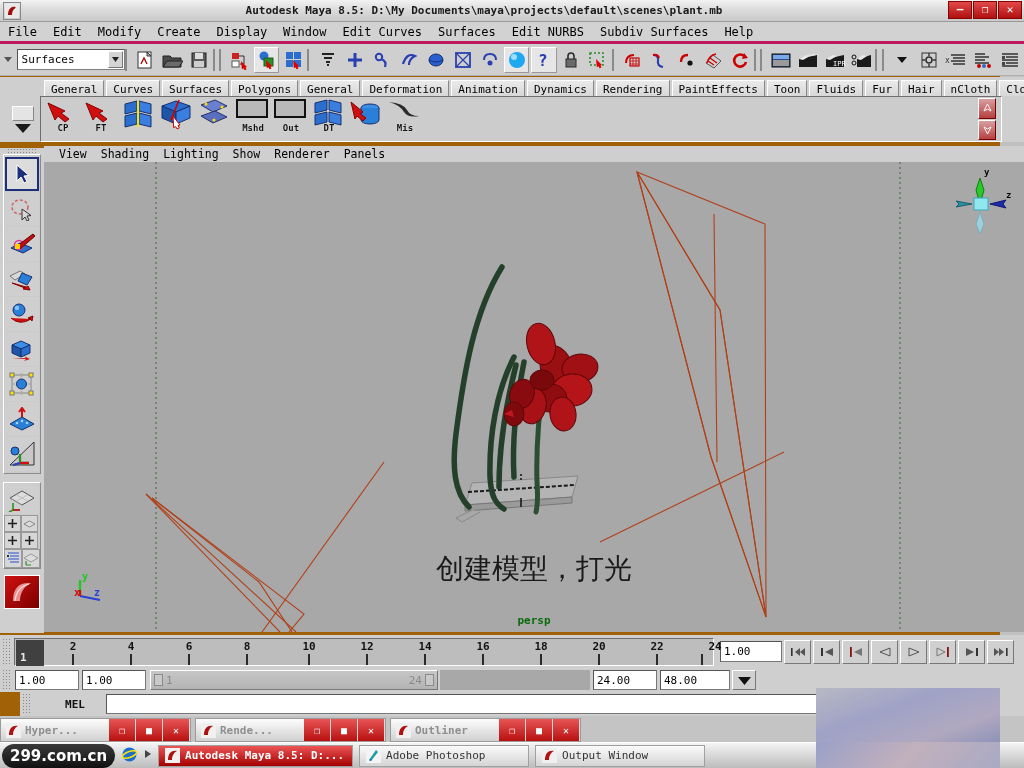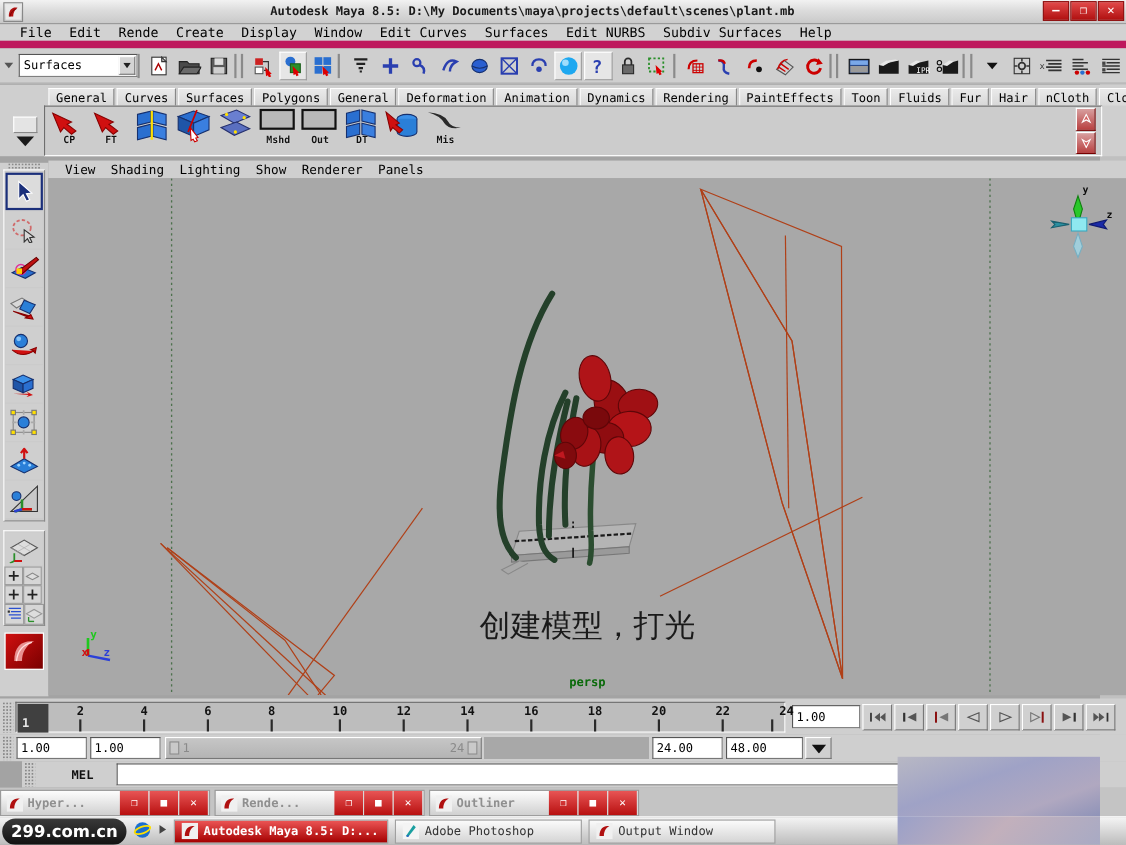--- a/index.html
+++ b/index.html
@@ -5,21 +5,21 @@
   * { box-sizing: border-box; }
   html, body {
     margin: 0; padding: 0;
     width: 1024px; height: 768px;
     overflow: hidden;
     background: #c0c0c0;
     font-family: "DejaVu Sans Mono", "Liberation Mono", monospace;
     font-size: 11px;
     color: #000;
   }
-  #app { position: relative; width: 1000px; height: 768px; background: #a3a3a3; }
+  #app { position: relative; width: 1000px; height: 768px; background: #a16207; }
 
   
   .titlebar {
     position: absolute; left: 0; top: 0; width: 1024px; height: 22px;
     background: linear-gradient(to bottom, #f2f2f2 0%, #dcdcdc 45%, #c9c9c9 100%);
     border-bottom: 1px solid #9a9a9a;
     display: flex; align-items: center;
   }
   .title-icon {
     width: 18px; height: 18px; margin-left: 3px;
@@ -36,22 +36,22 @@
     width: 24px; height: 18px; margin-left: 1px;
     background: linear-gradient(to bottom,#e24a4a,#b01010);
     color: #fff; font-size: 11px; font-weight: bold;
     display: flex; align-items: center; justify-content: center;
     border: 1px solid #8a0000;
   }
 
   
   .menubar {
     position: absolute; left: 0; top: 22px; width: 1024px; height: 22px;
-    background: #d2d2d2; border-bottom: 7px solid #be185d;
-    display: flex; align-items: center; padding-left: 10px;
+    background: #d2d2d2; border-bottom: 3px solid #be185d;
+    display: flex; align-items: center; 
   }
   .menubar .mi { padding: 2px 8px; font-size: 12px; color: #000; white-space: nowrap; }
 
   
   .statusline {
     position: absolute; left: 0; top: 44px; width: 1024px; height: 32px;
     background: #cfcfcf; border-bottom: 1px solid #b0b0b0;
     display: flex; align-items: center;
   }
   .collapse-arrow {
@@ -293,21 +293,21 @@
     <div class="title-btns">
       <div>–</div>
       <div>❐</div>
       <div>✕</div>
     </div>
   </div>
 
   <div class="menubar">
     <div class="mi">File</div>
     <div class="mi">Edit</div>
-    <div class="mi">Rende</div>
+    <div class="mi">Modify</div>
     <div class="mi">Create</div>
     <div class="mi">Display</div>
     <div class="mi">Window</div>
     <div class="mi">Edit Curves</div>
     <div class="mi">Surfaces</div>
     <div class="mi">Edit NURBS</div>
     <div class="mi">Subdiv Surfaces</div>
     <div class="mi">Help</div>
   </div>
 

